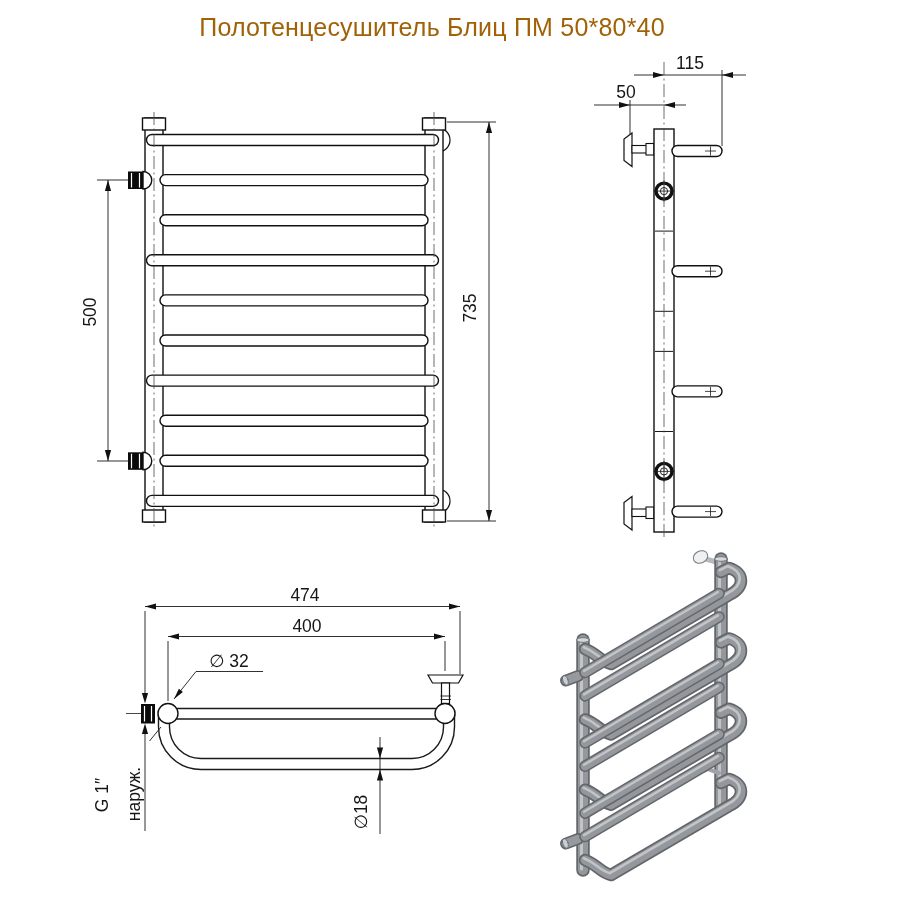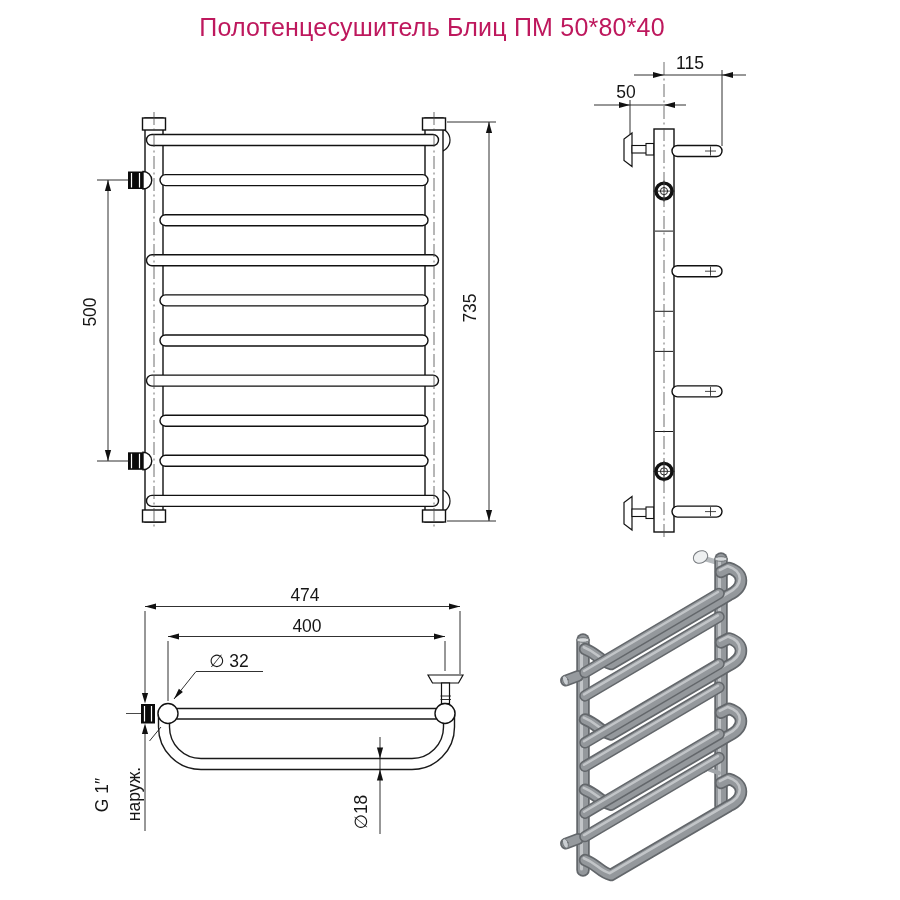--- a/index.html
+++ b/index.html
@@ -1,19 +1,19 @@
 <!DOCTYPE html>
 <html><head>
 <meta charset="utf-8">
 <style>
   html,body{margin:0;padding:0;background:#ffffff;}
   #canvas{position:relative;width:900px;height:900px;background:#ffffff;overflow:hidden;
           font-family:"Liberation Sans",sans-serif;}
   #title{position:absolute;top:13px;left:432px;transform:translateX(-50%);
-         font-size:25px;color:#be185d;white-space:nowrap;letter-spacing:0.2px;}
+         font-size:25px;color:#a16207;white-space:nowrap;letter-spacing:0.2px;}
   svg{position:absolute;top:0;left:0;}
   svg text{font-family:"Liberation Sans",sans-serif;fill:#161616;font-size:17.5px;}
   .ol{fill:#ffffff;stroke:#111111;stroke-width:1.4;}
   .thin{stroke:#1a1a1a;stroke-width:0.9;fill:none;}
   .tick{stroke:#1a1a1a;stroke-width:1;fill:none;}
   .arrow{fill:#111111;stroke:none;}
   .cline{stroke:#4a4a4a;stroke-width:0.8;fill:none;stroke-dasharray:13 3.5 2 3.5;}
   .blk{fill:#0a0a0a;stroke:none;}
   .wht{stroke:#ffffff;stroke-width:1.2;fill:none;}
 </style>

